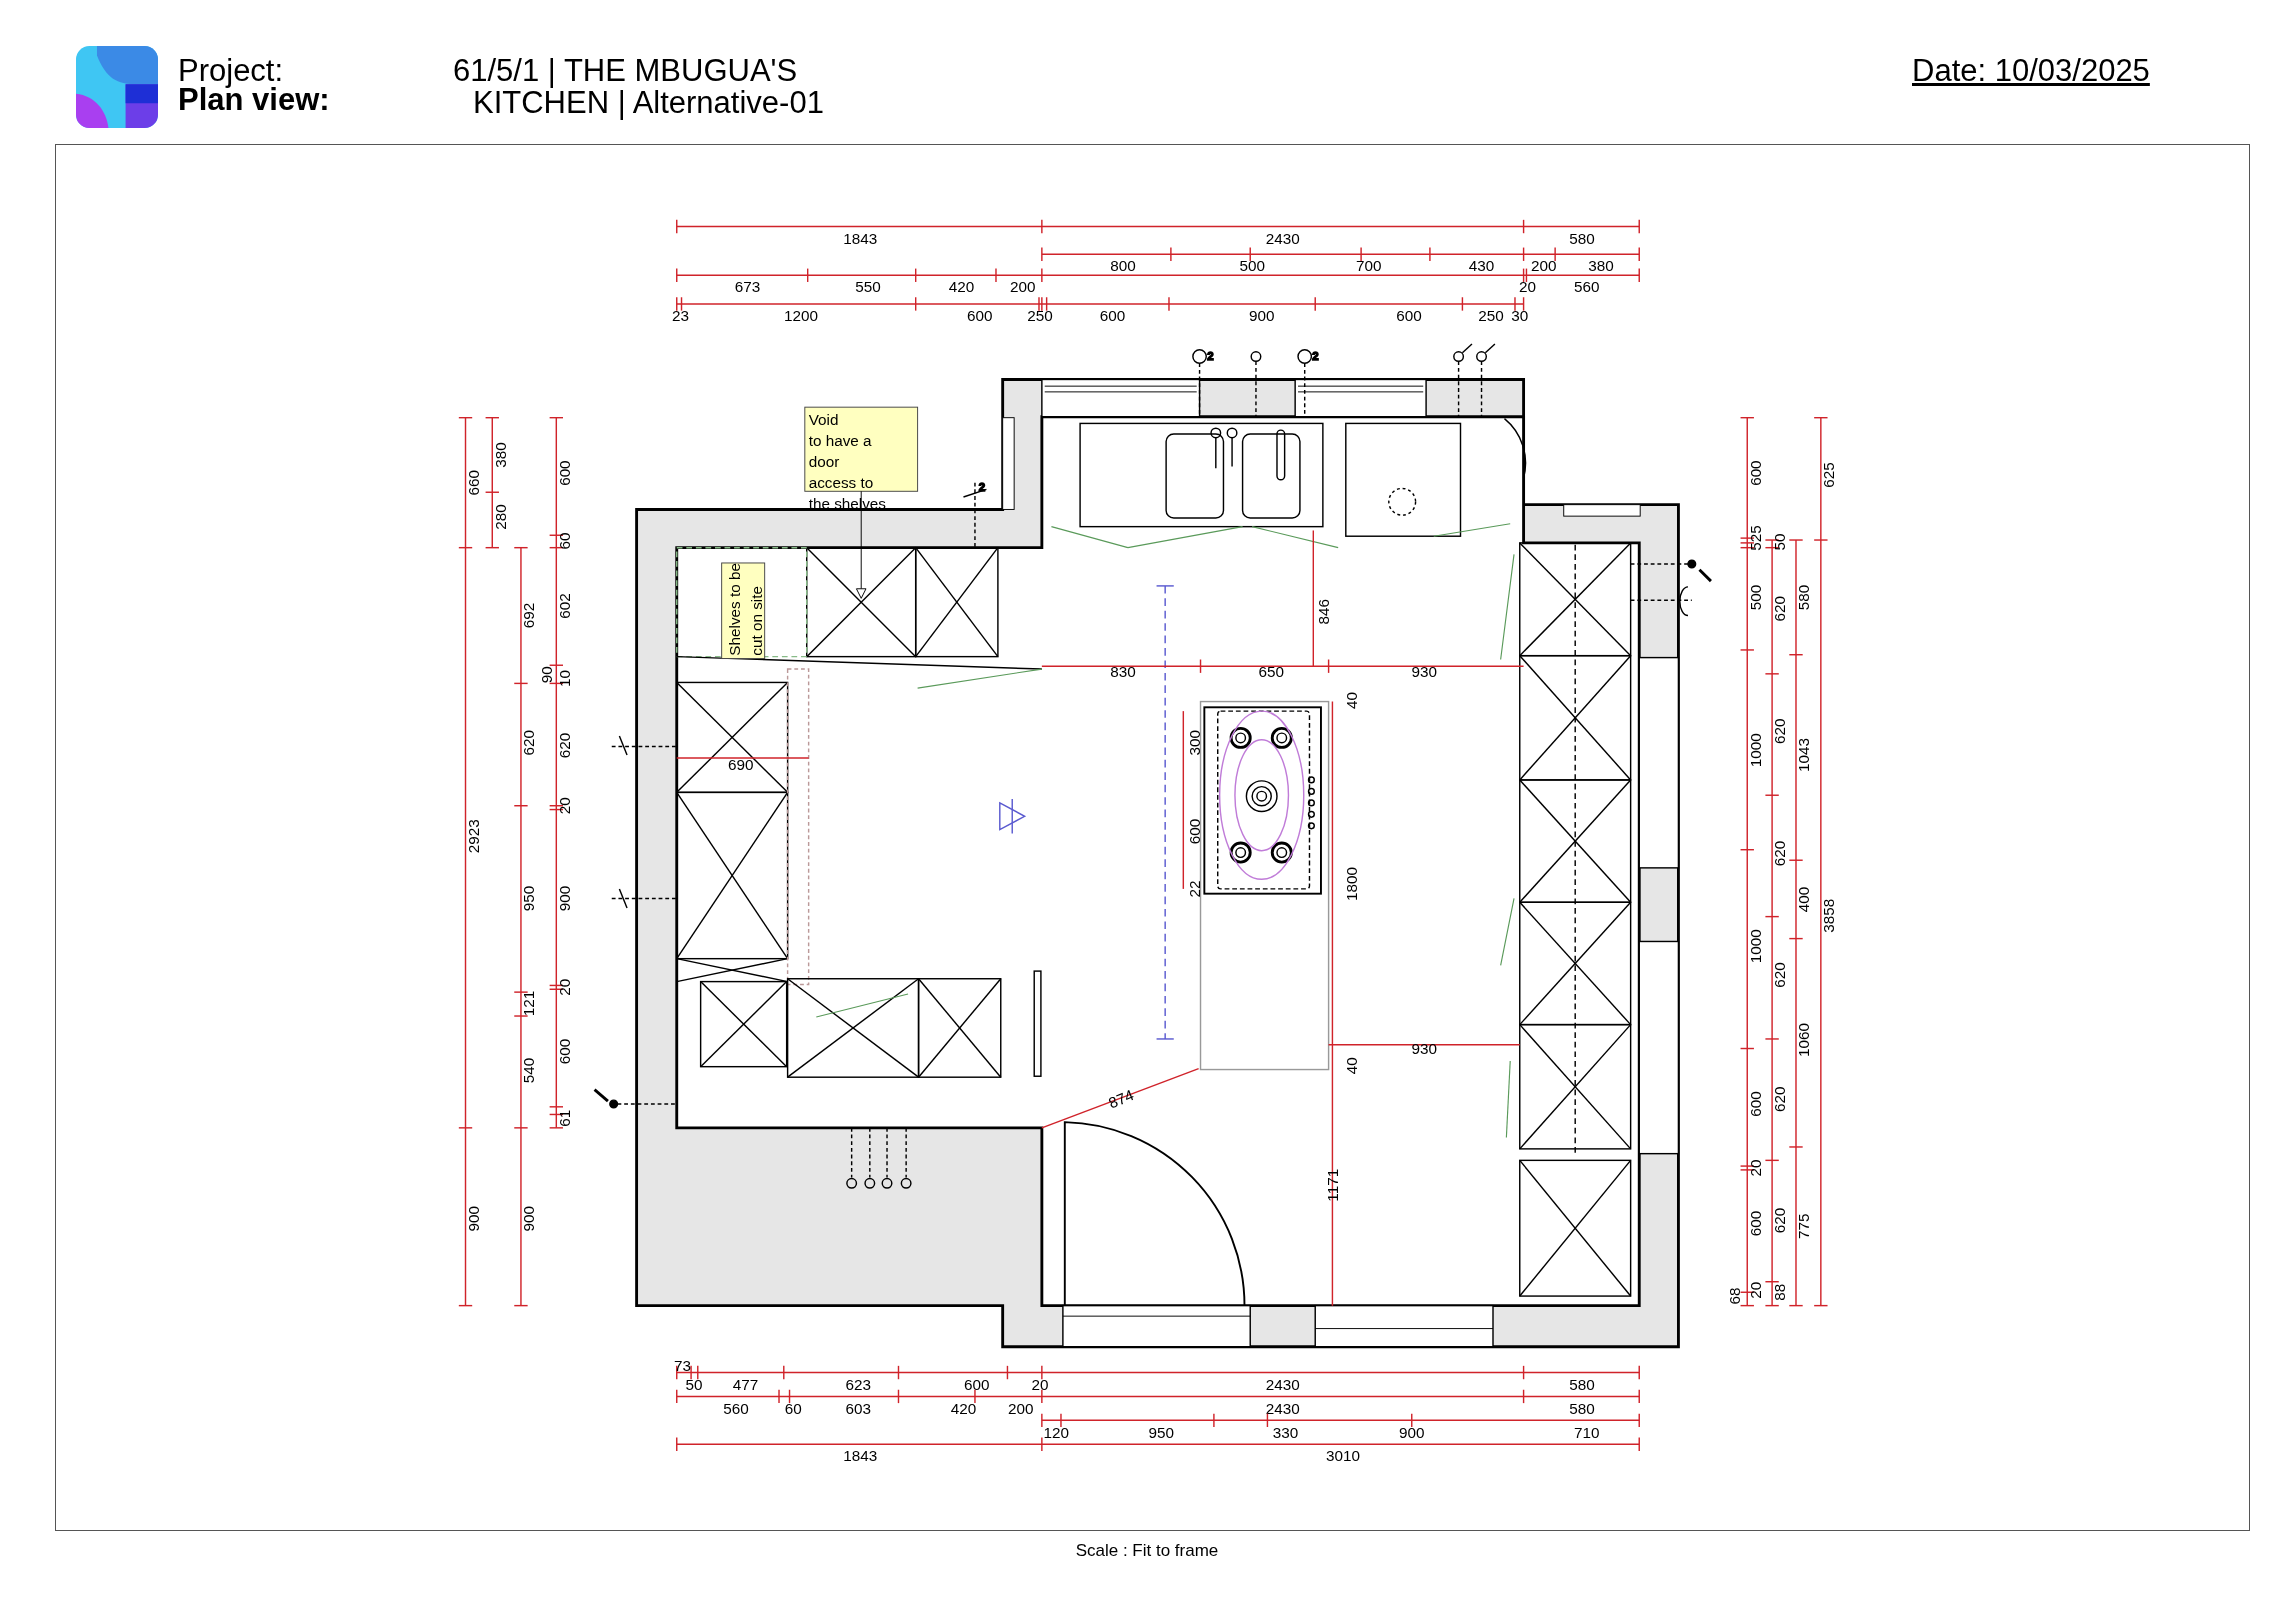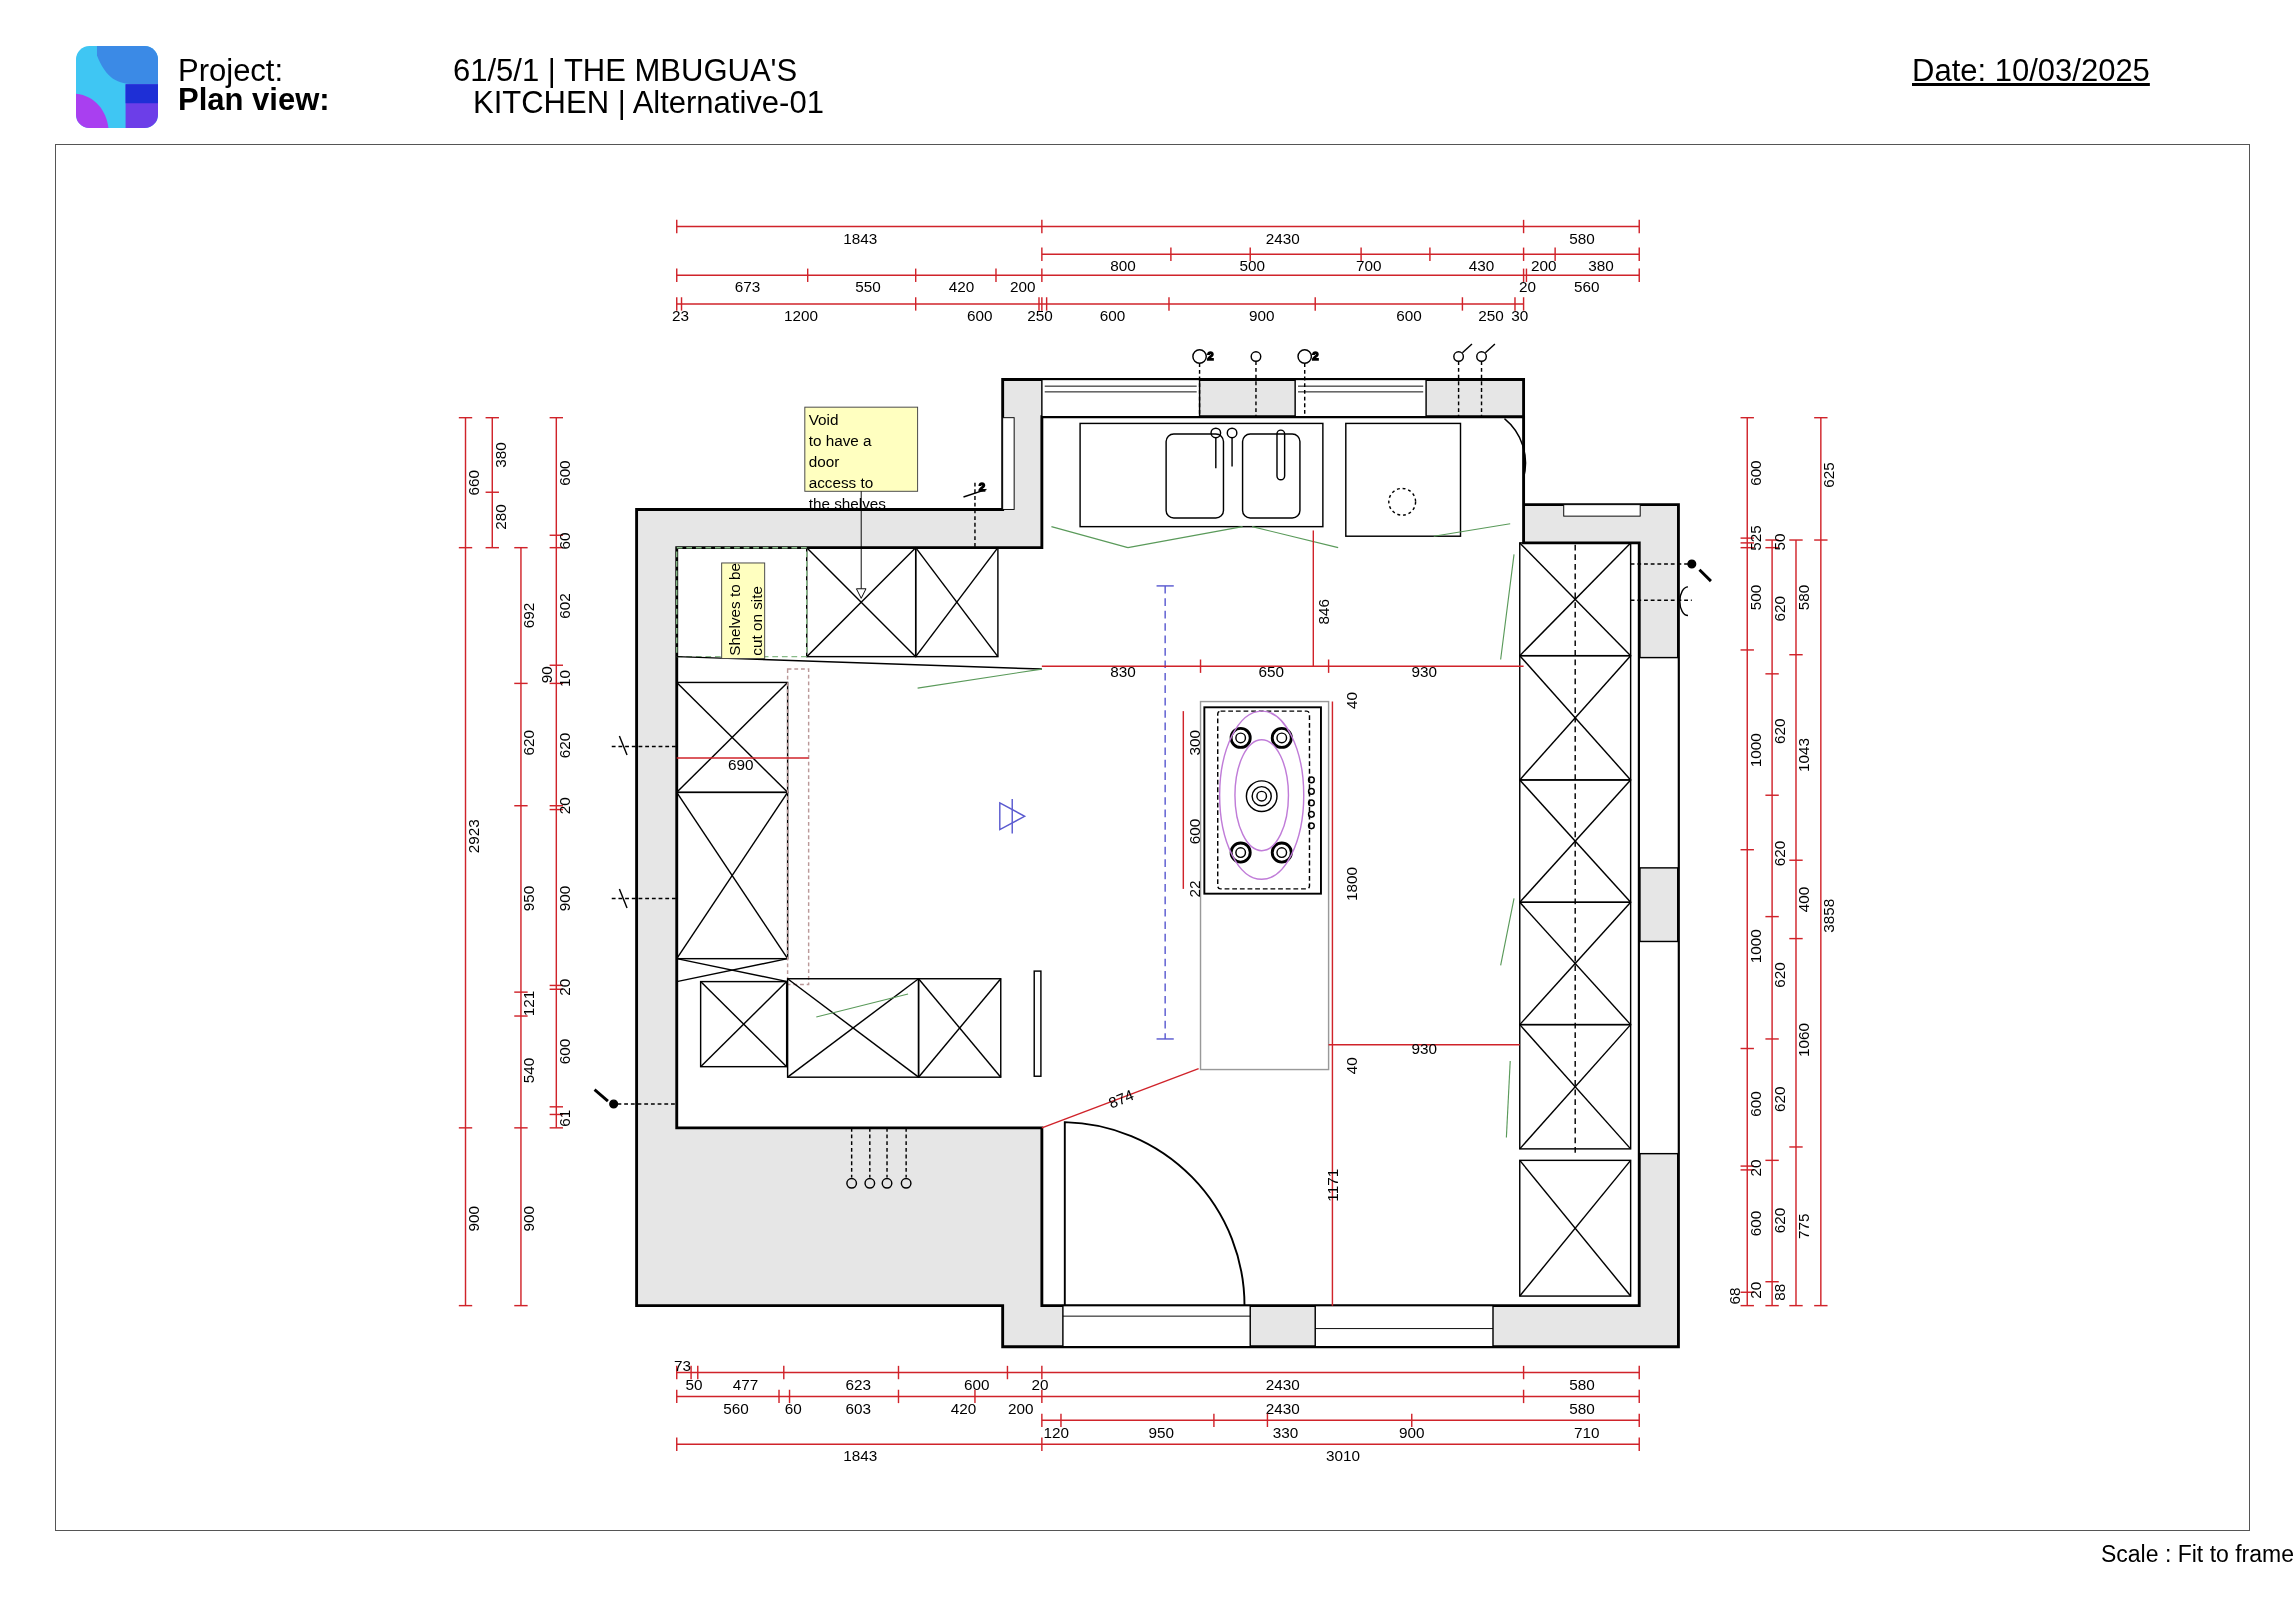--- a/index.html
+++ b/index.html
@@ -2,21 +2,21 @@
 <html><head>
 <meta charset="utf-8">
 <style>
   html, body { margin: 0; padding: 0; background: #ffffff; }
   body { width: 2294px; height: 1622px; position: relative; overflow: hidden;
          font-family: "Liberation Sans", sans-serif; color: #000; }
   .hdr { position: absolute; font-size: 31px; line-height: 32px; }
   .logo { position: absolute; left: 76px; top: 46px; width: 82px; height: 82px; }
   .frame { position: absolute; left: 55px; top: 144px; width: 2195px; height: 1387px;
            border: 1.9px solid #555; box-sizing: border-box; }
-  .scale { position: absolute; left: 0; width: 2294px; top: 1541px; text-align: right; font-size: 23px; }
+  .scale { position: absolute; left: 0; width: 2294px; top: 1541px; text-align: center; font-size: 17px; }
   svg.plan { position: absolute; left: 0; top: 0; }
   .dimtxt { font-family: "Liberation Sans", sans-serif; font-size: 16px; fill: #000; }
   .note { font-family: "Liberation Sans", sans-serif; font-size: 16px; fill: #000; }
 </style>
 </head>
 <body>
 
 <div class="logo">
   <svg width="82" height="82" viewBox="0 0 86 86">
     <defs>

